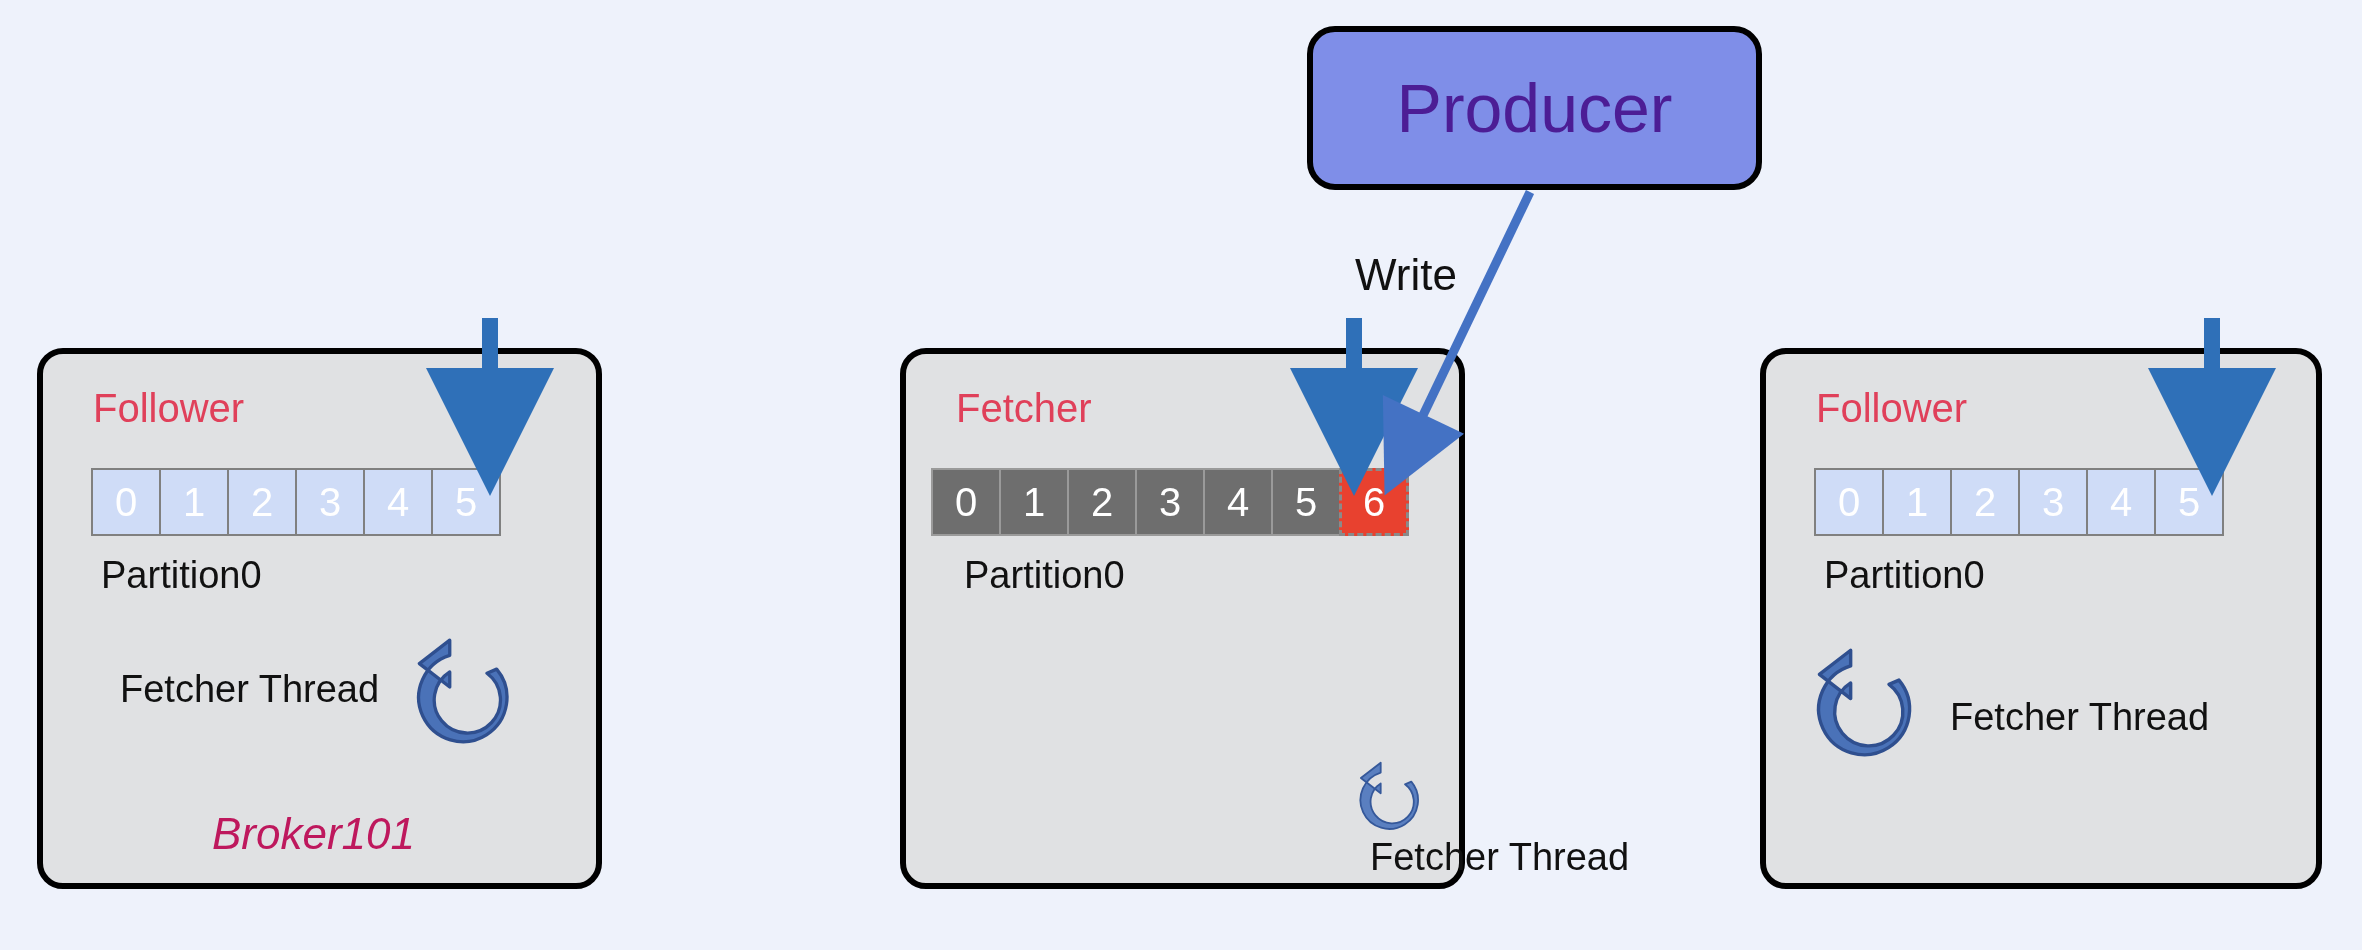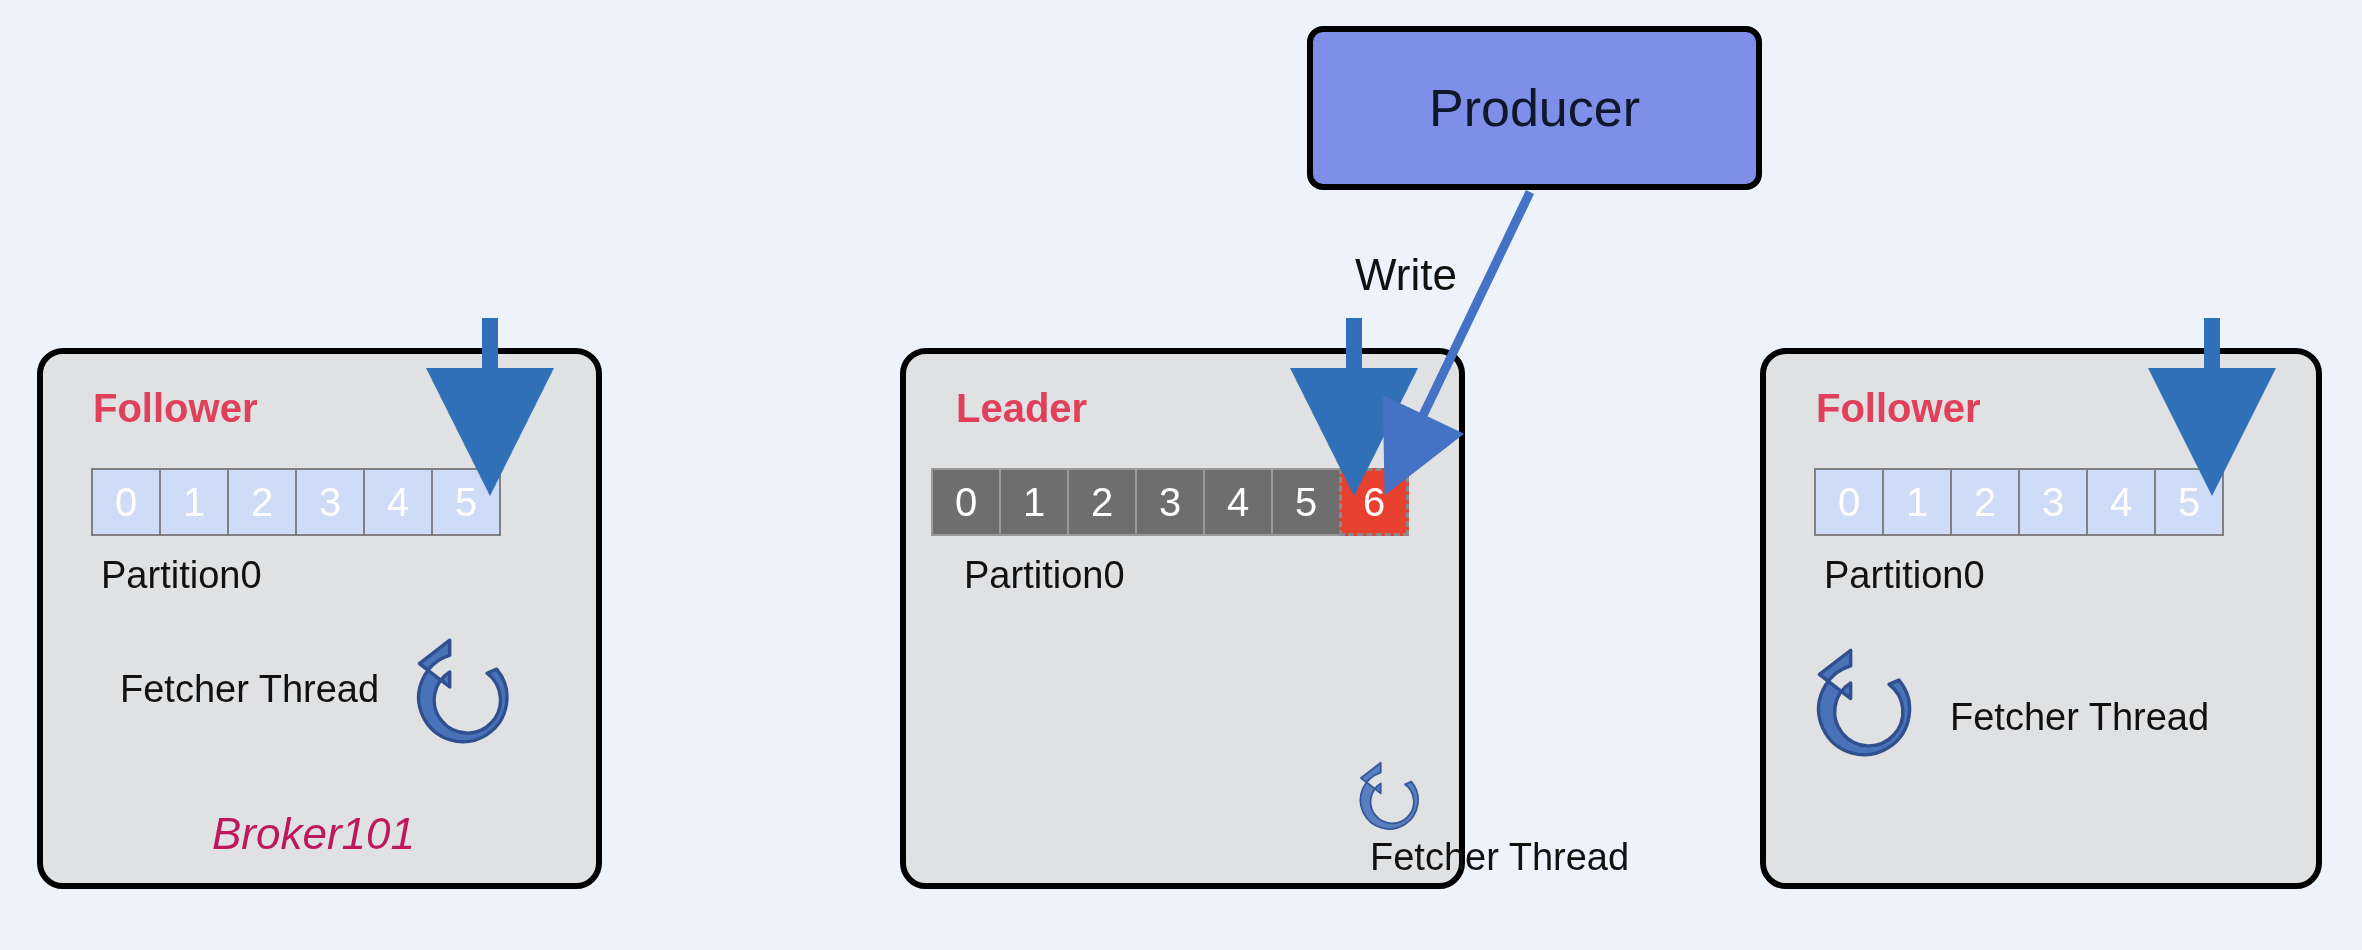--- a/index.html
+++ b/index.html
@@ -32,21 +32,21 @@
     box-sizing: border-box;
   }
   #broker-left   { left: 37px;   top: 348px; width: 565px; height: 541px; }
   #broker-mid    { left: 900px;  top: 348px; width: 565px; height: 541px; }
   #broker-right  { left: 1760px; top: 348px; width: 562px; height: 541px; }
 
   .role-label {
     position: absolute;
     color: #e0405a;
     font-size: 40px;
-    font-weight: 700;
+    font-weight: 400;
     white-space: nowrap;
   }
   .broker .role-label { left: 50px; top: 32px; }
 
   .partition-label {
     position: absolute;
     color: #111111;
     font-size: 38px;
     white-space: nowrap;
     margin-left: 10px;
@@ -102,27 +102,27 @@
 
   
   #producer {
     position: absolute;
     left: 1307px;
     top: 26px;
     width: 455px;
     height: 164px;
     background: #7f8ee8;
     border: 6px solid #000000;
-    border-radius: 16px;
+    border-radius: 28px;
     box-sizing: border-box;
     display: flex;
     align-items: center;
     justify-content: center;
-    color: #0f172a;
-    font-size: 52px;
+    color: #4c1d95;
+    font-size: 68px;
   }
 
   
   .free-label {
     position: absolute;
     color: #111111;
     white-space: nowrap;
     text-align: right;
   }
   #write-label       { left: 1355px; top: 250px; font-size: 44px; }
@@ -163,21 +163,21 @@
     </div>
 
     <div class="partition-label">Partition0</div>
 
     <div class="broker-name">Broker101</div>
   </div>
 
   <div class="free-label" id="fetcher-left">Fetcher Thread</div>
 
   <div class="broker" id="broker-mid">
-    <div class="role-label">Leader</div>
+    <div class="role-label">Fetcher</div>
 
     <div class="cells">
       <div class="cell leader">0</div>
       <div class="cell leader">1</div>
       <div class="cell leader">2</div>
       <div class="cell leader">3</div>
       <div class="cell leader">4</div>
       <div class="cell leader">5</div>
       <div class="cell new">6</div>
     </div>

